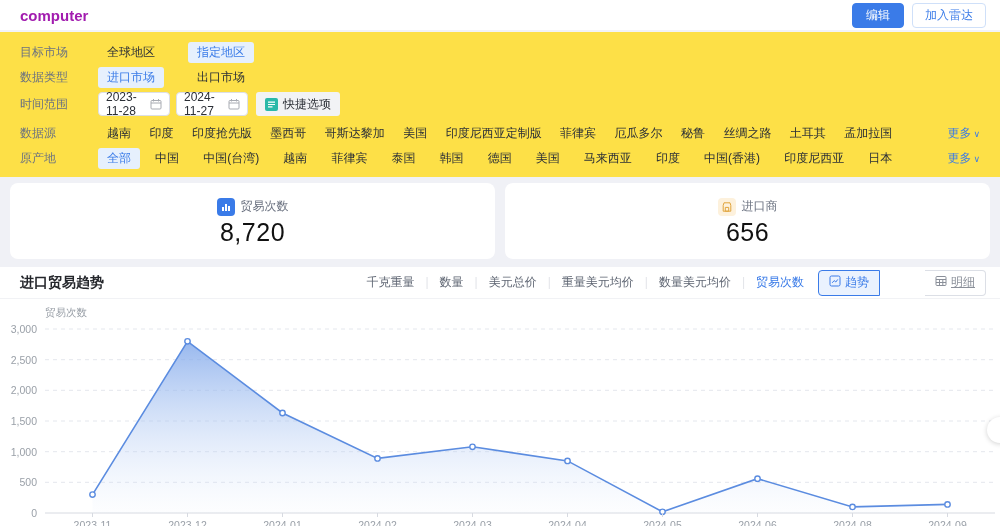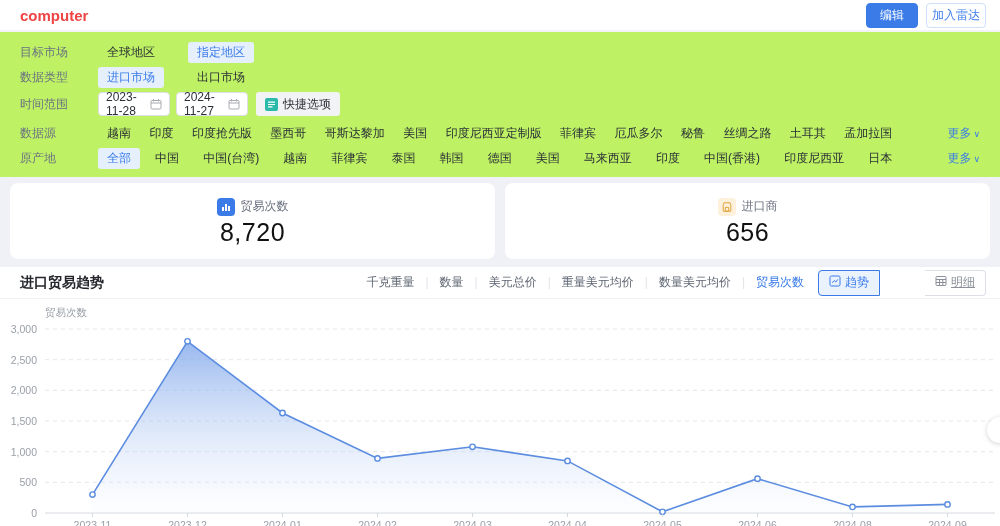--- a/index.html
+++ b/index.html
@@ -2,27 +2,27 @@
 <html><head>
 <meta charset="utf-8">
 <style>
   * { margin:0; padding:0; box-sizing:border-box; }
   html,body { width:1000px; height:526px; overflow:hidden; }
   body { font-family:"Liberation Sans","DejaVu Sans",sans-serif; background:#f0f1f6; color:#303133; }
   #app { width:1000px; height:526px; display:flex; flex-direction:column; overflow:hidden; }
 
   
   .topbar { background:#fff; height:32px; flex:0 0 32px; display:flex; align-items:center; padding:0 14px 0 20px; border-bottom:2px solid #f2f3f7; }
-  .topbar .title { font-size:15px; font-weight:bold; color:#ef4444; }
+  .topbar .title { font-size:15px; font-weight:bold; color:#a21caf; }
   .topbar .spacer { flex:1; }
   .btn-primary { background:#3a7be8; color:#fff; border:1px solid #3a7be8; border-radius:4px; font-size:12px; padding:3px 13px; cursor:pointer; margin-right:8px; }
-  .btn-ghost { background:#fff; color:#3a7be8; border:1px solid #cfe0f9; border-radius:4px; font-size:12px; padding:3px 5px; cursor:pointer; }
-
-  
-  .filters { background:#bef264; padding:9px 20px 5px 20px; flex:0 0 auto; }
+  .btn-ghost { background:#fff; color:#3a7be8; border:1px solid #cfe0f9; border-radius:4px; font-size:12px; padding:3px 12px; cursor:pointer; }
+
+  
+  .filters { background:#fde047; padding:9px 20px 5px 20px; flex:0 0 auto; }
   .frow { display:flex; align-items:center; height:22px; margin-bottom:3px; font-size:12px; }
   .frow .flabel { width:56px; flex:0 0 56px; color:#6b7280; margin-right:22px; }
   .fopts { display:flex; align-items:center; gap:24px; }
   .fopts-spread { flex:1; justify-content:space-between; padding-right:46px; gap:0; }
   .chip { color:#2b2f36; padding:2px 9px; border-radius:3px; cursor:pointer; white-space:nowrap; }
   .chip.on { background:#e6f0fd; color:#3a7be8; }
   .more { color:#3a7be8; font-size:12px; cursor:pointer; white-space:nowrap; margin-left:auto; }
   .more .caret { font-size:9px; margin-left:2px; }
   .datebox { display:flex; align-items:center; justify-content:space-between; width:72px; height:24px; border:1px solid #dcdfe6; border-radius:4px; padding:0 7px; font-size:12px; color:#2b2f36; background:#fff; cursor:pointer; }
   .datebox + .datebox { margin-left:6px; }

